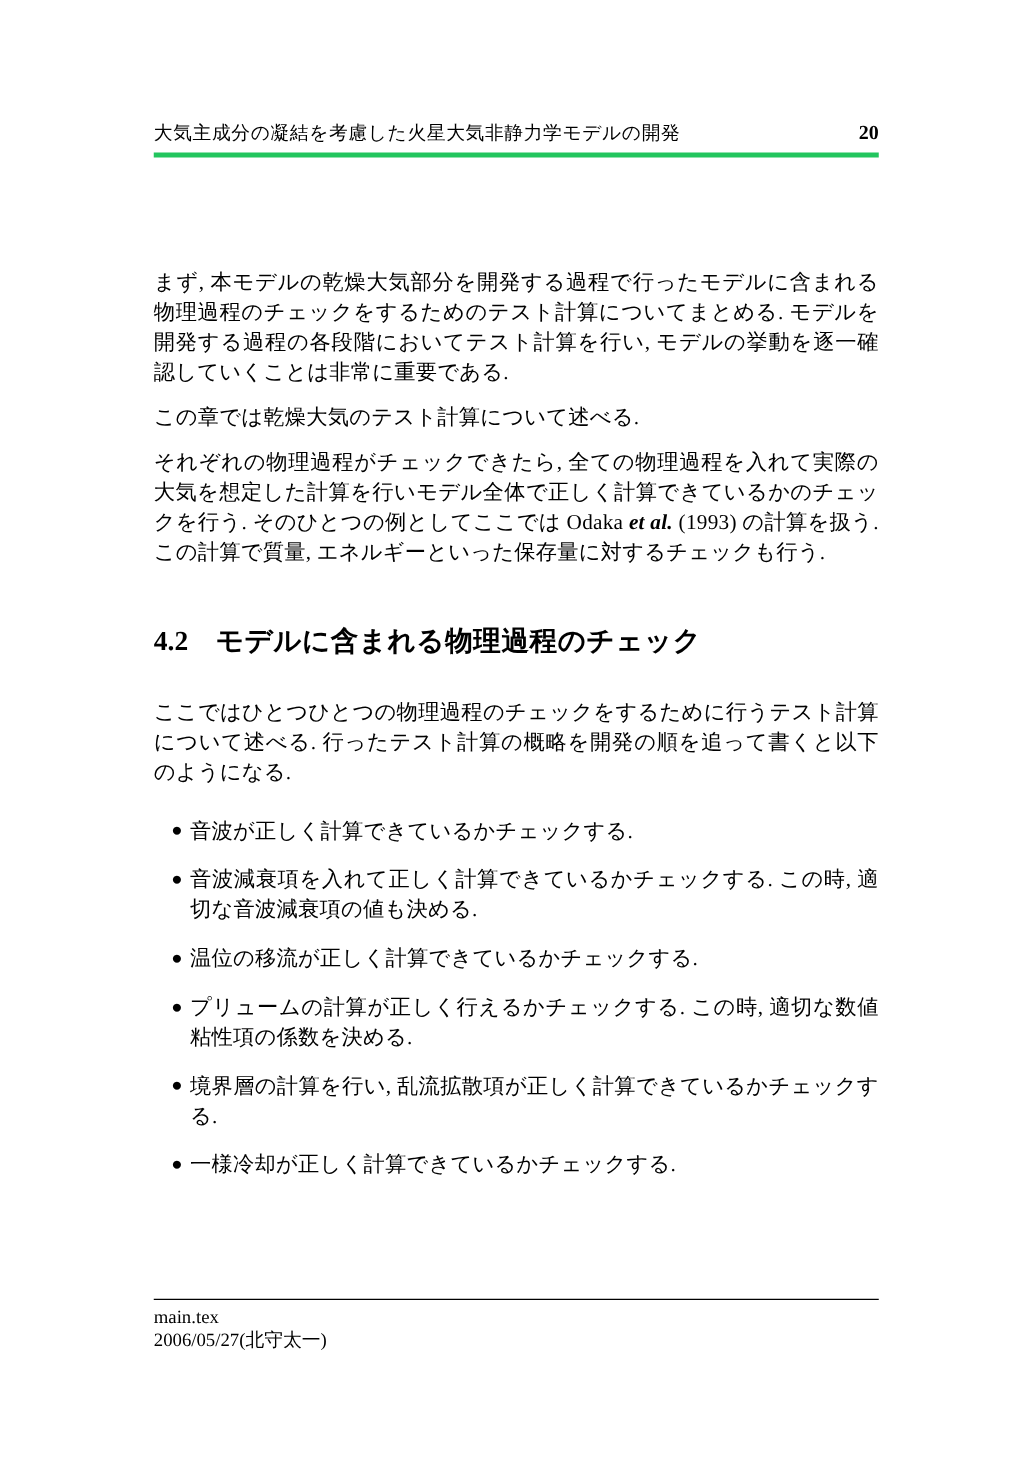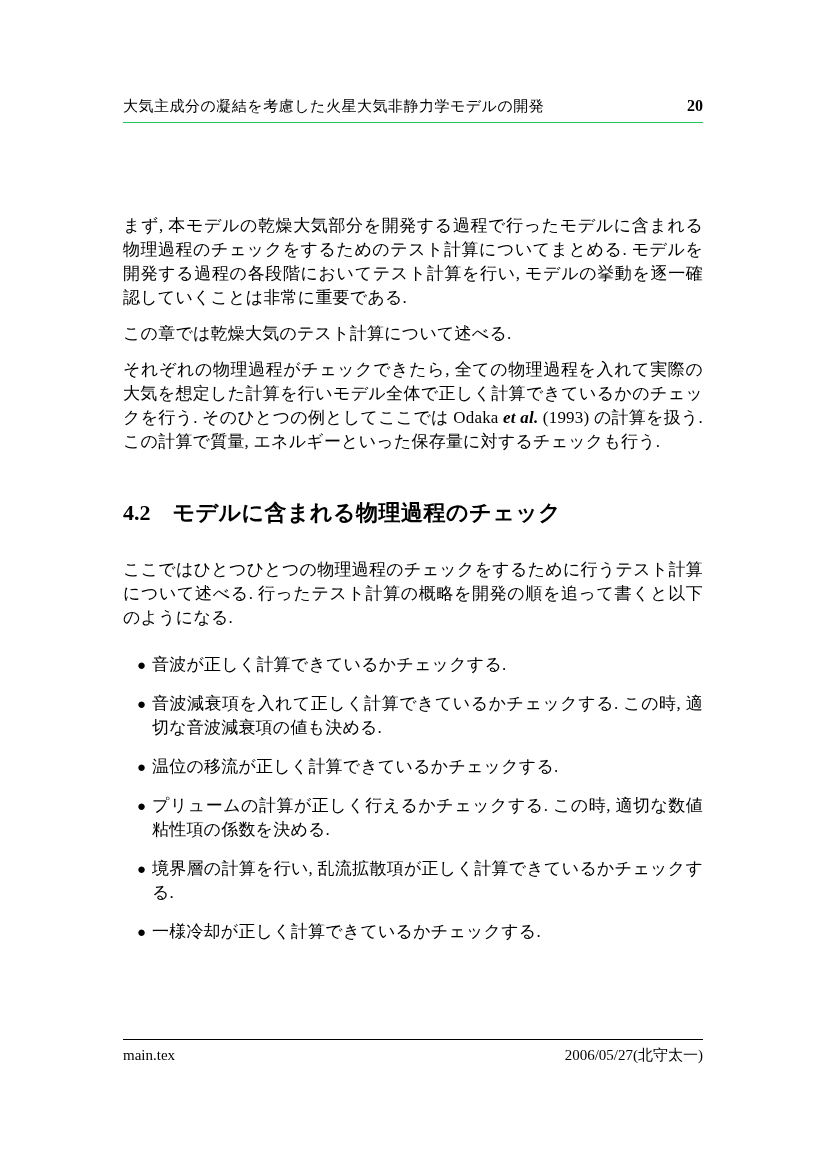--- a/index.html
+++ b/index.html
@@ -16,21 +16,21 @@
     font-family: "Liberation Serif", "DejaVu Serif", serif;
     overflow: hidden;
   }
   
   .running-header {
     position: absolute;
     left: 123px;
     right: 123px;
     top: 97px;
     padding-bottom: 6px;
-    border-bottom: 1px solid #22c55e;
+    border-bottom: 4px solid #22c55e;
     display: flex;
     justify-content: space-between;
     align-items: baseline;
   }
   .running-title {
     font-size: 15px;
     letter-spacing: 0.5px;
   }
   .page-number {
     font-size: 16px;
@@ -108,20 +108,21 @@
     position: absolute;
     left: 123px;
     right: 123px;
     top: 1039px;
     border-top: 1px solid #000000;
     padding-top: 6px;
     display: flex;
     justify-content: space-between;
     align-items: baseline;
     font-size: 15px;
+    flex-direction: column;
   }
 </style>
 </head>
 <body>
 
 <div class="page">
 
   <header class="running-header">
     <span class="running-title">大気主成分の凝結を考慮した火星大気非静力学モデルの開発</span>
     <span class="page-number">20</span>

